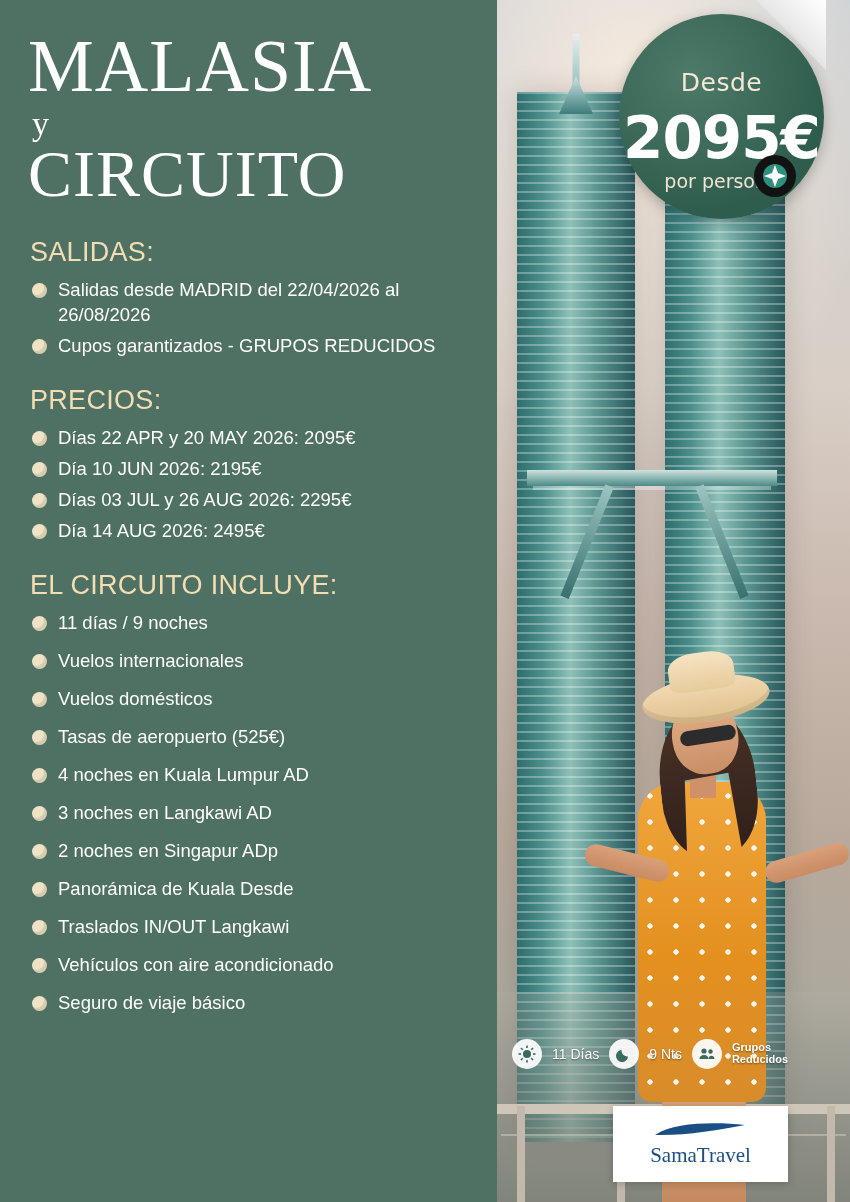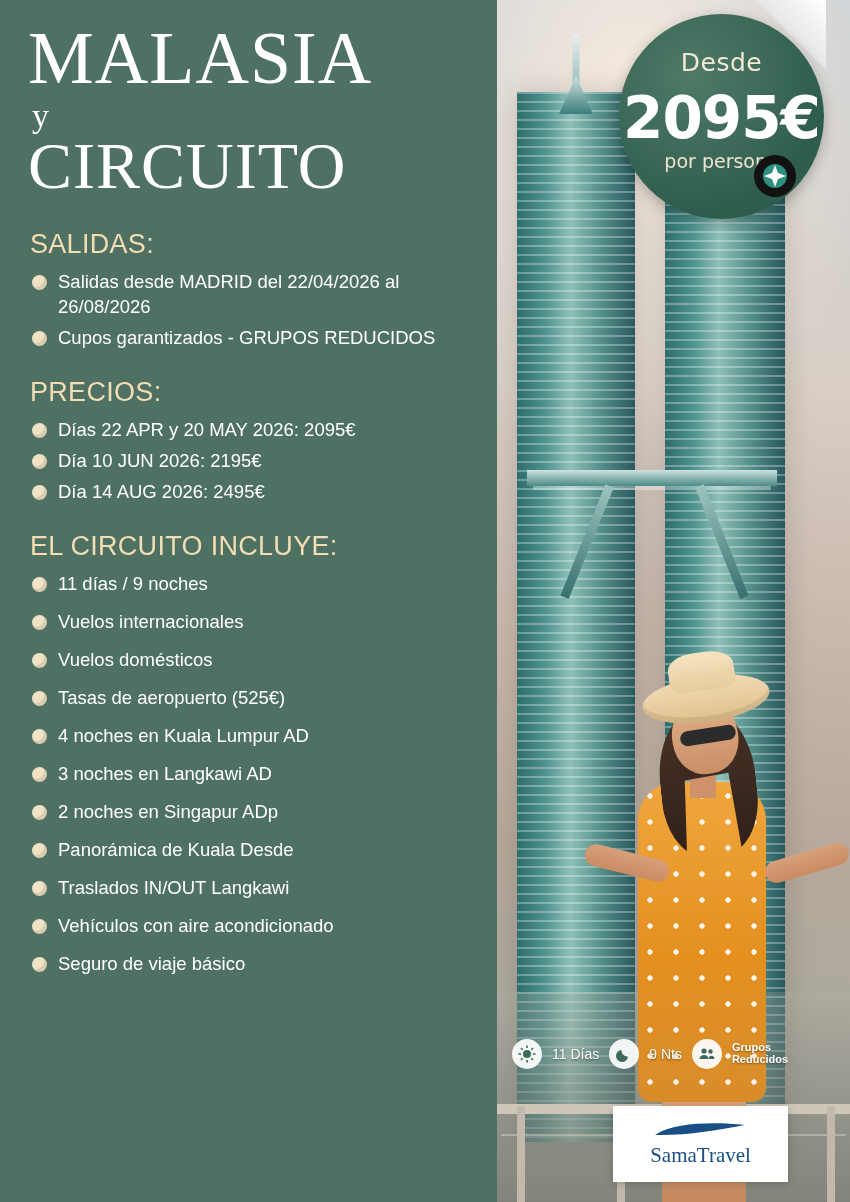--- a/index.html
+++ b/index.html
@@ -125,21 +125,21 @@
 
   
   .price-badge {
     position:absolute; right:26px; top:14px; width:205px; height:205px;
     border-radius:50%;
     background:radial-gradient(circle at 35% 30%, #4e7a68, #2f5d4d 70%);
     color:#fff; text-align:center;
     box-shadow:0 4px 14px rgba(0,0,0,.25);
   }
   .badge-desde {
-    margin-top:34px; font-size:25px; font-family:"DejaVu Sans", sans-serif;
+    margin-top:54px; font-size:25px; font-family:"DejaVu Sans", sans-serif;
     letter-spacing:.5px; color:#f3e7d6;
   }
   .badge-price {
     font-size:58px; font-weight:bold; line-height:.95; letter-spacing:-1px;
     font-family:"DejaVu Sans", sans-serif; color:#ffffff; margin-top:14px;
   }
   .badge-por {
     font-size:19px; color:#f0e3d2; margin-top:4px; font-family:"DejaVu Sans", sans-serif;
   }
   .curl {
@@ -150,21 +150,21 @@
     box-shadow:-2px 3px 6px rgba(0,0,0,.22);
   }
   .badge-dot {
     position:absolute; right:28px; bottom:22px; width:42px; height:42px;
     border-radius:50%; background:#121212;
     display:flex; align-items:center; justify-content:center;
   }
   .badge-dot svg { display:block; }
 
   
-  .content { position:absolute; left:0; top:0; width:510px; height:1202px; padding:22px 24px 0 28px; }
+  .content { position:absolute; left:0; top:0; width:510px; height:1202px; padding:30px 24px 0 28px; }
 
   .t-main {
     font-family:"Liberation Serif", serif;
     font-size:74px; line-height:.98; color:#ffffff; letter-spacing:1px;
   }
   .t-y {
     font-family:"Liberation Serif", serif;
     font-size:34px; color:#ffffff; margin:2px 0 0 4px; line-height:1.1;
   }
   .t-main2 {
@@ -274,20 +274,21 @@
     <div class="sec-title">SALIDAS:</div>
     <ul>
       <li>Salidas desde MADRID del 22/04/2026 al 26/08/2026</li>
       <li>Cupos garantizados - GRUPOS REDUCIDOS</li>
     </ul>
 
     <div class="sec-title tight">PRECIOS:</div>
     <ul>
       <li>Días 22 APR y 20 MAY 2026: 2095€</li>
       <li>Día 10 JUN 2026: 2195€</li>
+      <li>Días 03 JUL y  26 AUG 2026: 2295€</li>
       <li>Día 14 AUG 2026: 2495€</li>
     </ul>
 
     <div class="sec-title tight">EL CIRCUITO INCLUYE:</div>
     <ul class="list-includes">
       <li>11 días / 9 noches</li>
       <li>Vuelos internacionales</li>
       <li>Vuelos domésticos</li>
       <li>Tasas de aeropuerto (525€)</li>
       <li>4 noches en Kuala Lumpur AD</li>

